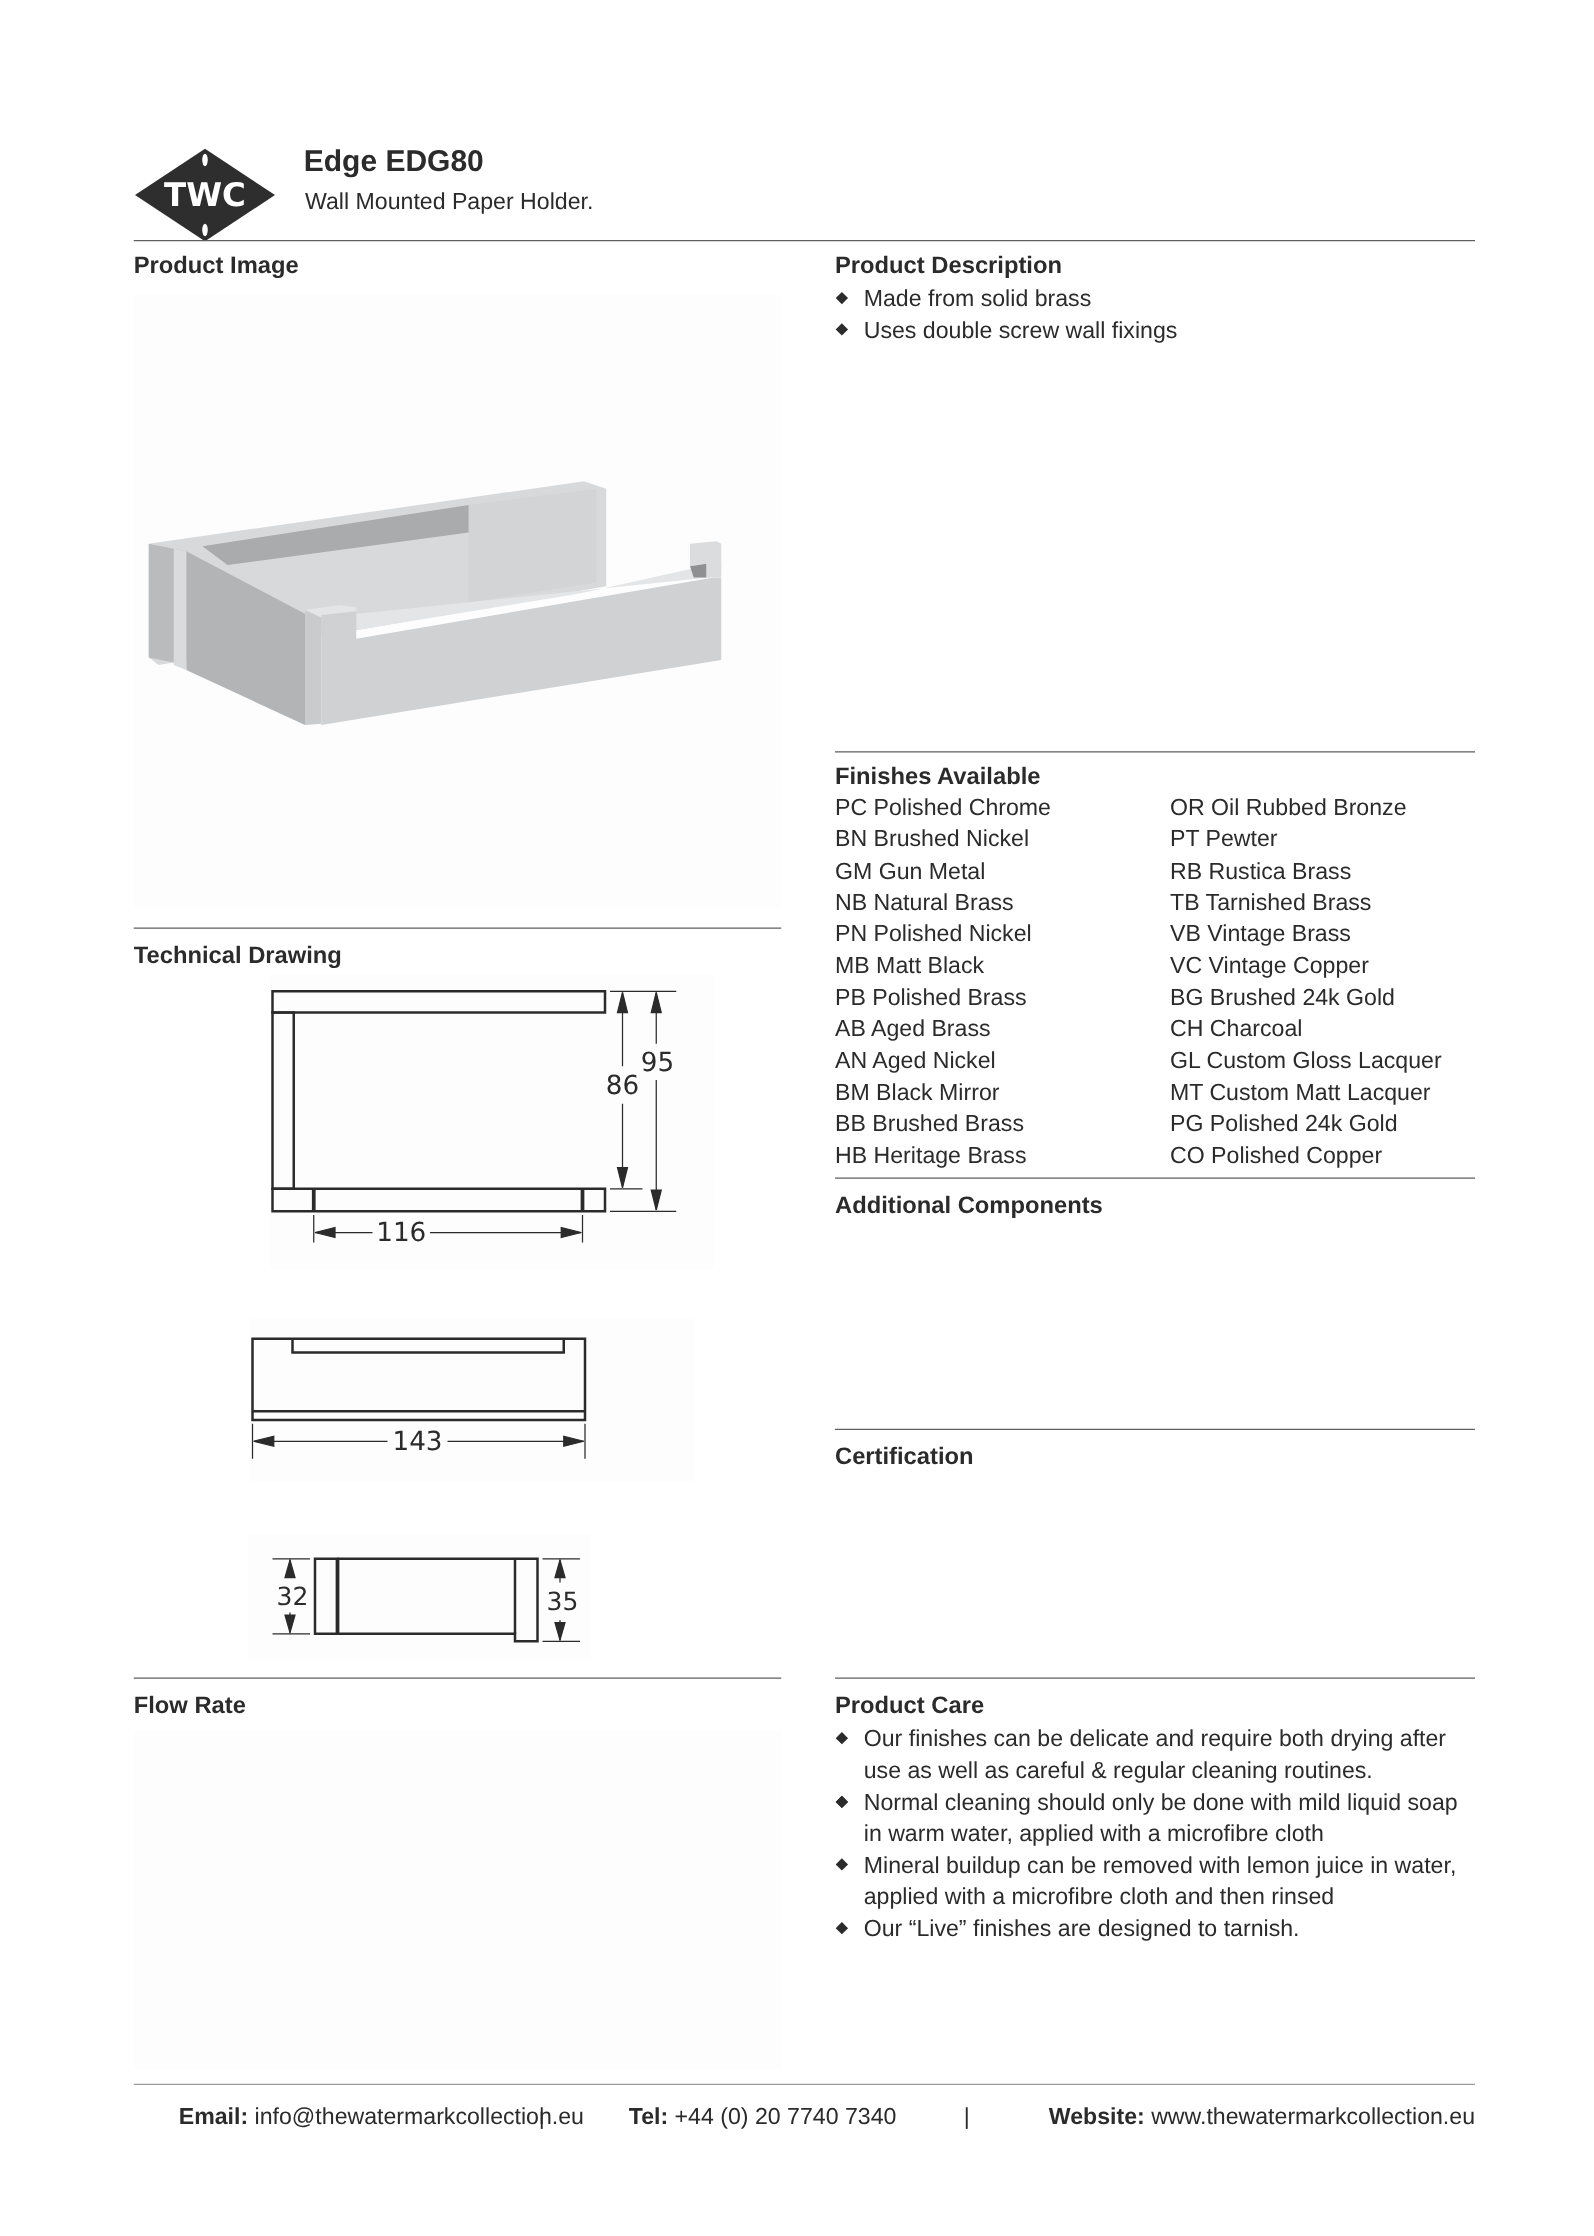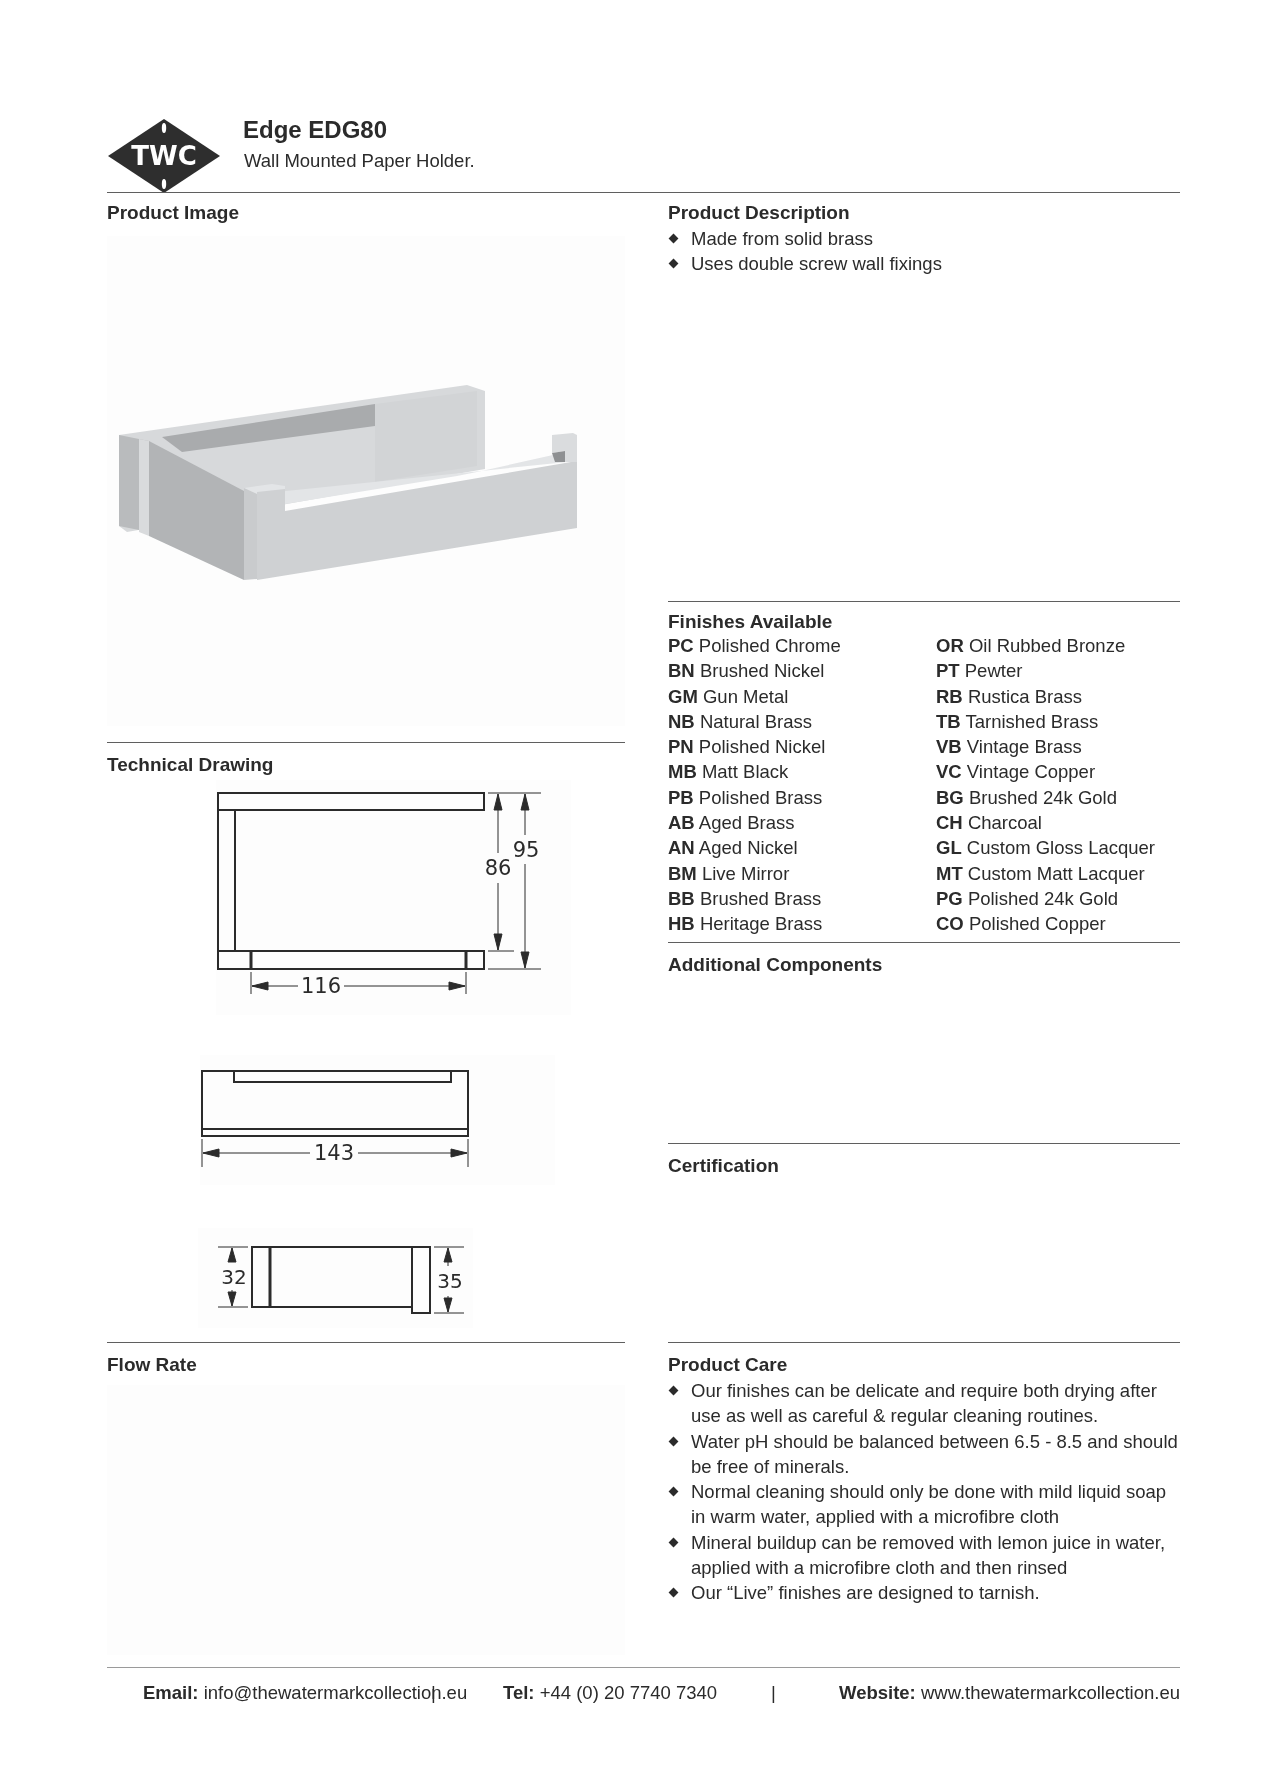--- a/index.html
+++ b/index.html
@@ -7,21 +7,21 @@
          font-family:"Liberation Sans", sans-serif; color:#2b2b2b; }
   .abs { position:absolute; }
   .rule { position:absolute; height:0; border-top:1.5px solid #5f5f5f; }
   .rule.light { border-top-color:#9a9a9a; }
   .sec-title { position:absolute; font-weight:bold; font-size:19px; line-height:22px; color:#2b2b2b; white-space:nowrap; }
   .bullets { position:absolute; margin:0; padding:0; list-style:none; }
   .bullets li { position:relative; padding-left:23px; font-size:18.5px; line-height:25.3px; color:#2b2b2b; }
   .bullets li .diamond { position:absolute; left:2px; top:9px; width:7px; height:7px; background:#2b2b2b; transform:rotate(45deg); }
   .finish-col { position:absolute; margin:0; padding:0; list-style:none; }
   .finish-col li { font-size:18.5px; line-height:25.3px; white-space:nowrap; color:#2b2b2b; }
-  .finish-col li b { font-weight:bold; }
+  .finish-col li b { font-weight:normal; }
   #title { font-weight:bold; font-size:24px; line-height:36px; color:#2b2b2b; }
   #subtitle { font-size:18.5px; line-height:22px; color:#2b2b2b; }
   .footer-text { position:absolute; font-size:18.5px; line-height:22px; white-space:nowrap; color:#2b2b2b; }
   .footer-text b { font-weight:bold;margin-left:36px; }
   .sep { position:absolute; font-size:18.5px; line-height:22px; color:#2b2b2b; }
   .panel-bg { position:absolute; background:#fdfdfd; }
   svg text { font-family:"DejaVu Sans", sans-serif; }
 </style>
 </head>
 <body>
@@ -162,21 +162,21 @@
 <ul class="finish-col" style="left:668px; top:633px;">
   <li><b>PC</b> <span>Polished Chrome</span></li>
   <li><b>BN</b> <span>Brushed Nickel</span></li>
   <li><b>GM</b> <span>Gun Metal</span></li>
   <li><b>NB</b> <span>Natural Brass</span></li>
   <li><b>PN</b> <span>Polished Nickel</span></li>
   <li><b>MB</b> <span>Matt Black</span></li>
   <li><b>PB</b> <span>Polished Brass</span></li>
   <li><b>AB</b> <span>Aged Brass</span></li>
   <li><b>AN</b> <span>Aged Nickel</span></li>
-  <li><b>BM</b> <span>Live Mirror</span></li>
+  <li><b>BM</b> <span>Black Mirror</span></li>
   <li><b>BB</b> <span>Brushed Brass</span></li>
   <li><b>HB</b> <span>Heritage Brass</span></li>
 </ul>
 <ul class="finish-col" style="left:936px; top:633px;">
   <li><b>OR</b> <span>Oil Rubbed Bronze</span></li>
   <li><b>PT</b> <span>Pewter</span></li>
   <li><b>RB</b> <span>Rustica Brass</span></li>
   <li><b>TB</b> <span>Tarnished Brass</span></li>
   <li><b>VB</b> <span>Vintage Brass</span></li>
   <li><b>VC</b> <span>Vintage Copper</span></li>
@@ -191,21 +191,21 @@
 <div class="rule" style="left:668px; top:942px; width:512px;"></div>
 <div class="sec-title" style="left:668px; top:954px;">Additional Components</div>
 
 <div class="rule" style="left:668px; top:1143px; width:512px;"></div>
 <div class="sec-title" style="left:668px; top:1155px;">Certification</div>
 
 <div class="rule" style="left:668px; top:1342px; width:512px;"></div>
 <div class="sec-title" style="left:668px; top:1354px;">Product Care</div>
 <ul class="bullets" style="left:668px; top:1378px; width:512px;">
   <li><span class="diamond"></span><span>Our finishes can be delicate and require both drying after use as well as careful &amp; regular cleaning routines.</span></li>
-  <li><span class="diamond"></span><span>Water pH should be balanced between 6.5 - 8.5 and should be free of minerals.</span></li>
+  <li><span class="diamond"></span></li>
   <li><span class="diamond"></span><span>Normal cleaning should only be done with mild liquid soap in warm water, applied with a microfibre cloth</span></li>
   <li><span class="diamond"></span><span>Mineral buildup can be removed with lemon juice in water, applied with a microfibre cloth and then rinsed</span></li>
   <li><span class="diamond"></span><span>Our “Live” finishes are designed to tarnish.</span></li>
 </ul>
 
 <div class="rule light" style="left:107px; top:1667px; width:1073px;"></div>
 <div class="footer-text" style="left:107px; top:1682px;">
   <b>Email:</b> <span>info@thewatermarkcollection.eu</span>
 </div>
 <div class="sep" style="left:431px; top:1682px;">|</div>

